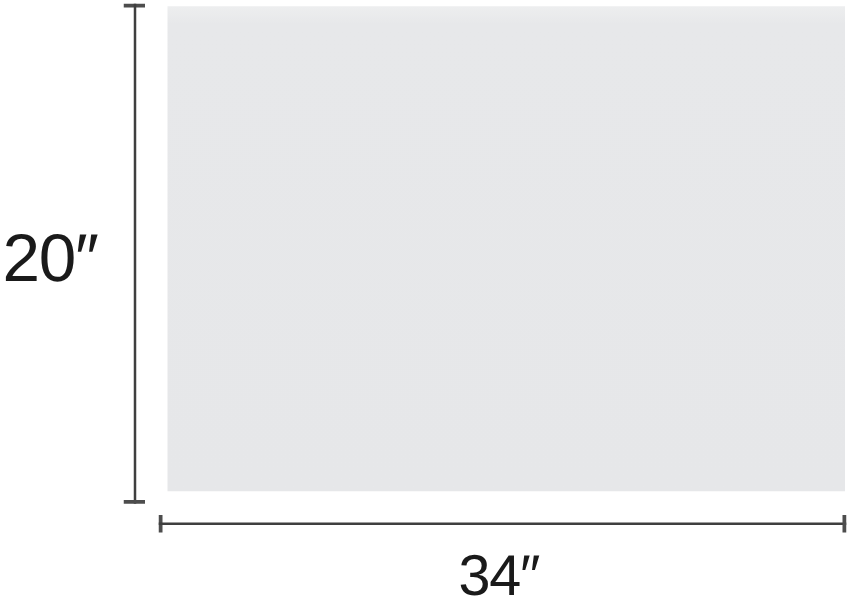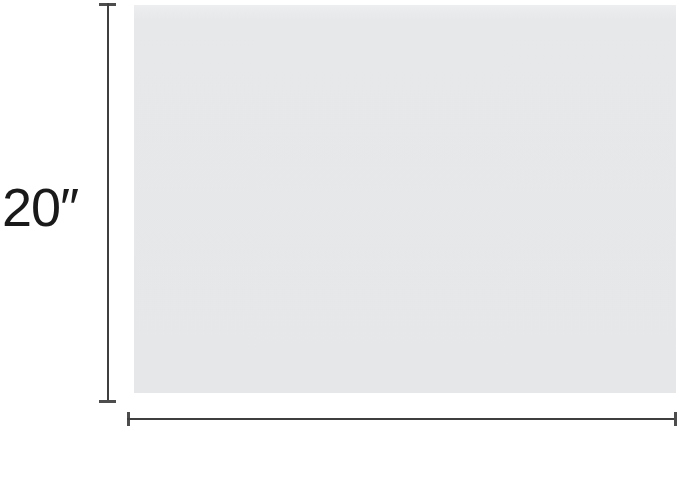--- a/index.html
+++ b/index.html
@@ -117,14 +117,15 @@
   </div>
 
   <div class="hdim">
     <div class="cap-v cap-left"></div>
     <div class="stem-h"></div>
     <div class="cap-v cap-right"></div>
   </div>
 
   <div class="label label-height">20″</div>
 
+  <div class="label label-width">34″</div>
 
 </div>
 
 </body></html>

